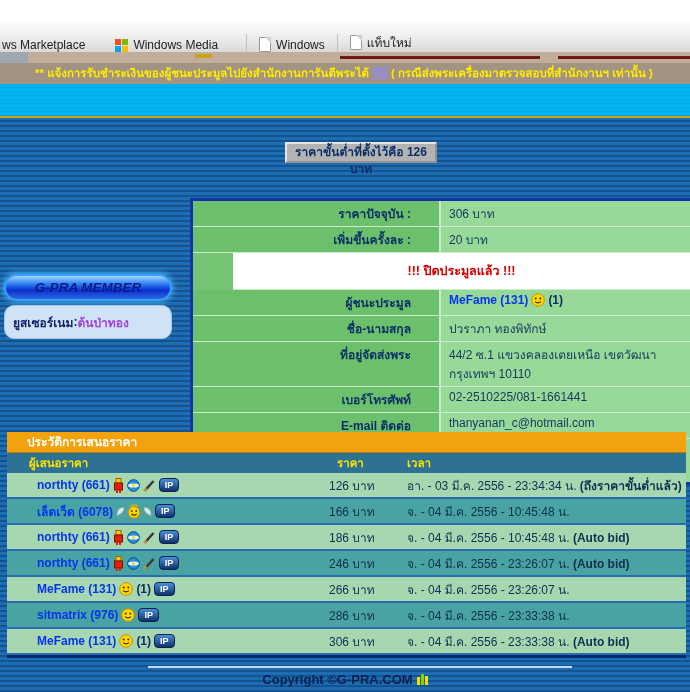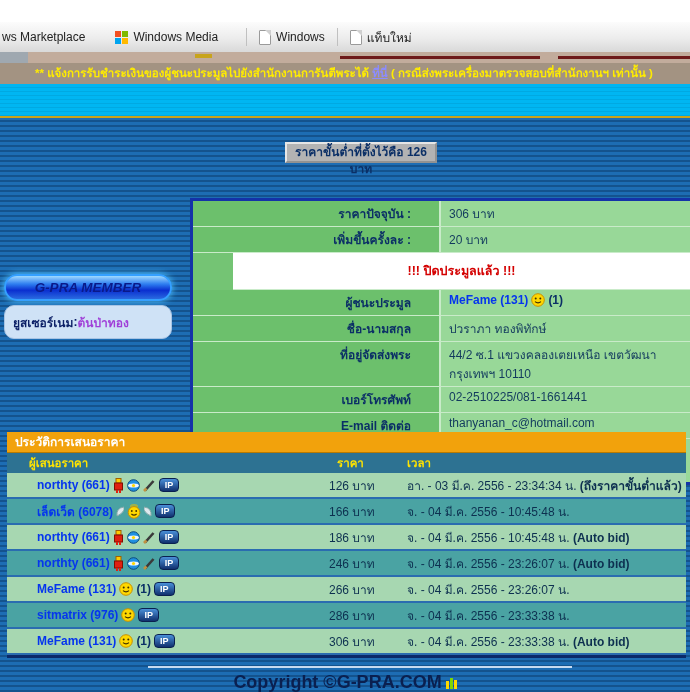--- a/index.html
+++ b/index.html
@@ -5,21 +5,21 @@
   html,body{margin:0;padding:0;}
   body{font-family:"Liberation Sans","DejaVu Sans",sans-serif;}
   .screen{position:relative;width:690px;height:692px;overflow:hidden;background:#fff;}
 
   
   .address-bar{position:absolute;left:0;top:0;width:690px;height:21px;background:#fff;border-bottom:1px solid #c6c6c6;margin-top:24px;}
   .address-text{position:absolute;left:3px;top:3px;font-size:13px;color:#8a8a8a;white-space:nowrap;}
   .address-right{position:absolute;right:0;top:0;width:126px;height:13px;background:#e2e2e2;}
   .links-toolbar{position:absolute;left:0;top:22px;width:690px;height:30px;
     background:linear-gradient(180deg,#fcfcfc 0%,#ececec 55%,#d9d9d9 100%);
-    border-bottom:1px solid #b9b0a8;display:flex;align-items:center;font-size:12px;color:#222;}
+    border-bottom:1px solid #b9b0a8;display:flex;align-items:flex-end;font-size:12px;color:#222;}
   .tb-item{display:flex;align-items:center;gap:5px;white-space:nowrap;}
   .tb-sep{width:1px;height:18px;background:#c0c0c0;margin:0 8px;}
   .winflag{display:inline-grid;grid-template-columns:6px 6px;grid-template-rows:6px 6px;gap:1px;}
   .winflag i{display:block;}
   .winflag i:nth-child(1){background:#f25022;}.winflag i:nth-child(2){background:#7fba00;}
   .winflag i:nth-child(3){background:#00a4ef;}.winflag i:nth-child(4){background:#ffb900;}
   .page-ico{display:inline-block;width:10px;height:13px;background:#fff;border:1px solid #9a9a9a;border-radius:1px;position:relative;}
   .page-ico:after{content:"";position:absolute;right:-1px;top:-1px;border:3px solid #d0d0d0;border-left-color:transparent;border-bottom-color:transparent;}
 
   
@@ -58,41 +58,41 @@
     border:2px solid #35a0ff;box-shadow:0 0 7px #55c8ff;box-sizing:border-box;
     color:#0a1a8a;font-weight:bold;font-style:italic;font-size:13.5px;text-align:center;line-height:23px;cursor:pointer;}
   .user-box{position:absolute;left:4px;top:253px;width:168px;height:34px;background:#cfe2f6;
     border:1px solid #a8c4e4;border-radius:10px;box-sizing:border-box;display:flex;align-items:center;
     padding-left:8px;font-size:12px;}
   .user-box .lbl{color:#0b1f66;font-weight:bold;}
   .user-box .val{color:#a040d8;font-weight:bold;}
 
   
   .bh-title{position:absolute;left:7px;top:380px;width:679px;height:21px;background:#f2a20c;
-    color:#ffffff;font-weight:bold;font-size:12px;line-height:21px;padding-left:8px;box-sizing:border-box;
+    color:#ffffff;font-weight:bold;font-size:12px;line-height:21px;padding-left:20px;box-sizing:border-box;
     border-bottom:1px solid #b87a00;}
   .bh-header{position:absolute;left:7px;top:401px;width:679px;height:20px;background:#2d7292;
     color:#ffe400;font-weight:bold;font-size:11.5px;display:flex;align-items:center;box-sizing:border-box;}
   .bh-rows{position:absolute;left:7px;top:421px;width:679px;}
   .bh-row{display:flex;align-items:center;height:24px;border-bottom:2px solid #2a6cb0;font-size:12px;color:#0d3050;}
   .bh-row.light{background:#a7d7b1;}
   .bh-row.dark{background:#4aa3a3;}
   .c-user{width:322px;padding-left:30px;box-sizing:border-box;display:flex;align-items:center;gap:3px;white-space:nowrap;overflow:hidden;}
   .c-price{width:78px;box-sizing:border-box;}
   .c-time{flex:1;white-space:nowrap;}
   .hc-user{padding-left:22px;width:330px;box-sizing:border-box;}
   .hc-price{width:70px;}
   .bh-note{font-weight:bold;}
   .ip-badge{display:inline-block;background:linear-gradient(180deg,#4a90d8,#10306e);color:#fff;
     font-size:9px;font-weight:bold;padding:1px 5px;border-radius:4px;border:1px solid #0a2050;line-height:10px;cursor:pointer;}
   .bh-bottom{position:absolute;left:7px;top:603px;width:679px;height:3px;background:#0a2a6a;}
 
   
   .footer-line{position:absolute;left:148px;top:614px;width:424px;height:2px;background:#dce8f8;opacity:.9;}
-  .copyright{position:absolute;left:0;top:620px;width:690px;text-align:center;color:#0a2050;font-weight:bold;font-size:18px;}
+  .copyright{position:absolute;left:0;top:620px;width:690px;text-align:center;color:#0a2050;font-weight:bold;font-size:13px;}
   .counter-ico{display:inline-flex;align-items:flex-end;gap:1px;margin-left:4px;vertical-align:-1px;}
   .counter-ico i{display:block;width:3px;}
   .counter-ico i:nth-child(1){height:8px;background:#ffd800;}
   .counter-ico i:nth-child(2){height:11px;background:#7fd800;}
   .counter-ico i:nth-child(3){height:9px;background:#ffd800;}
   svg{display:block;}
 </style>
 </head>
 <body>
 

